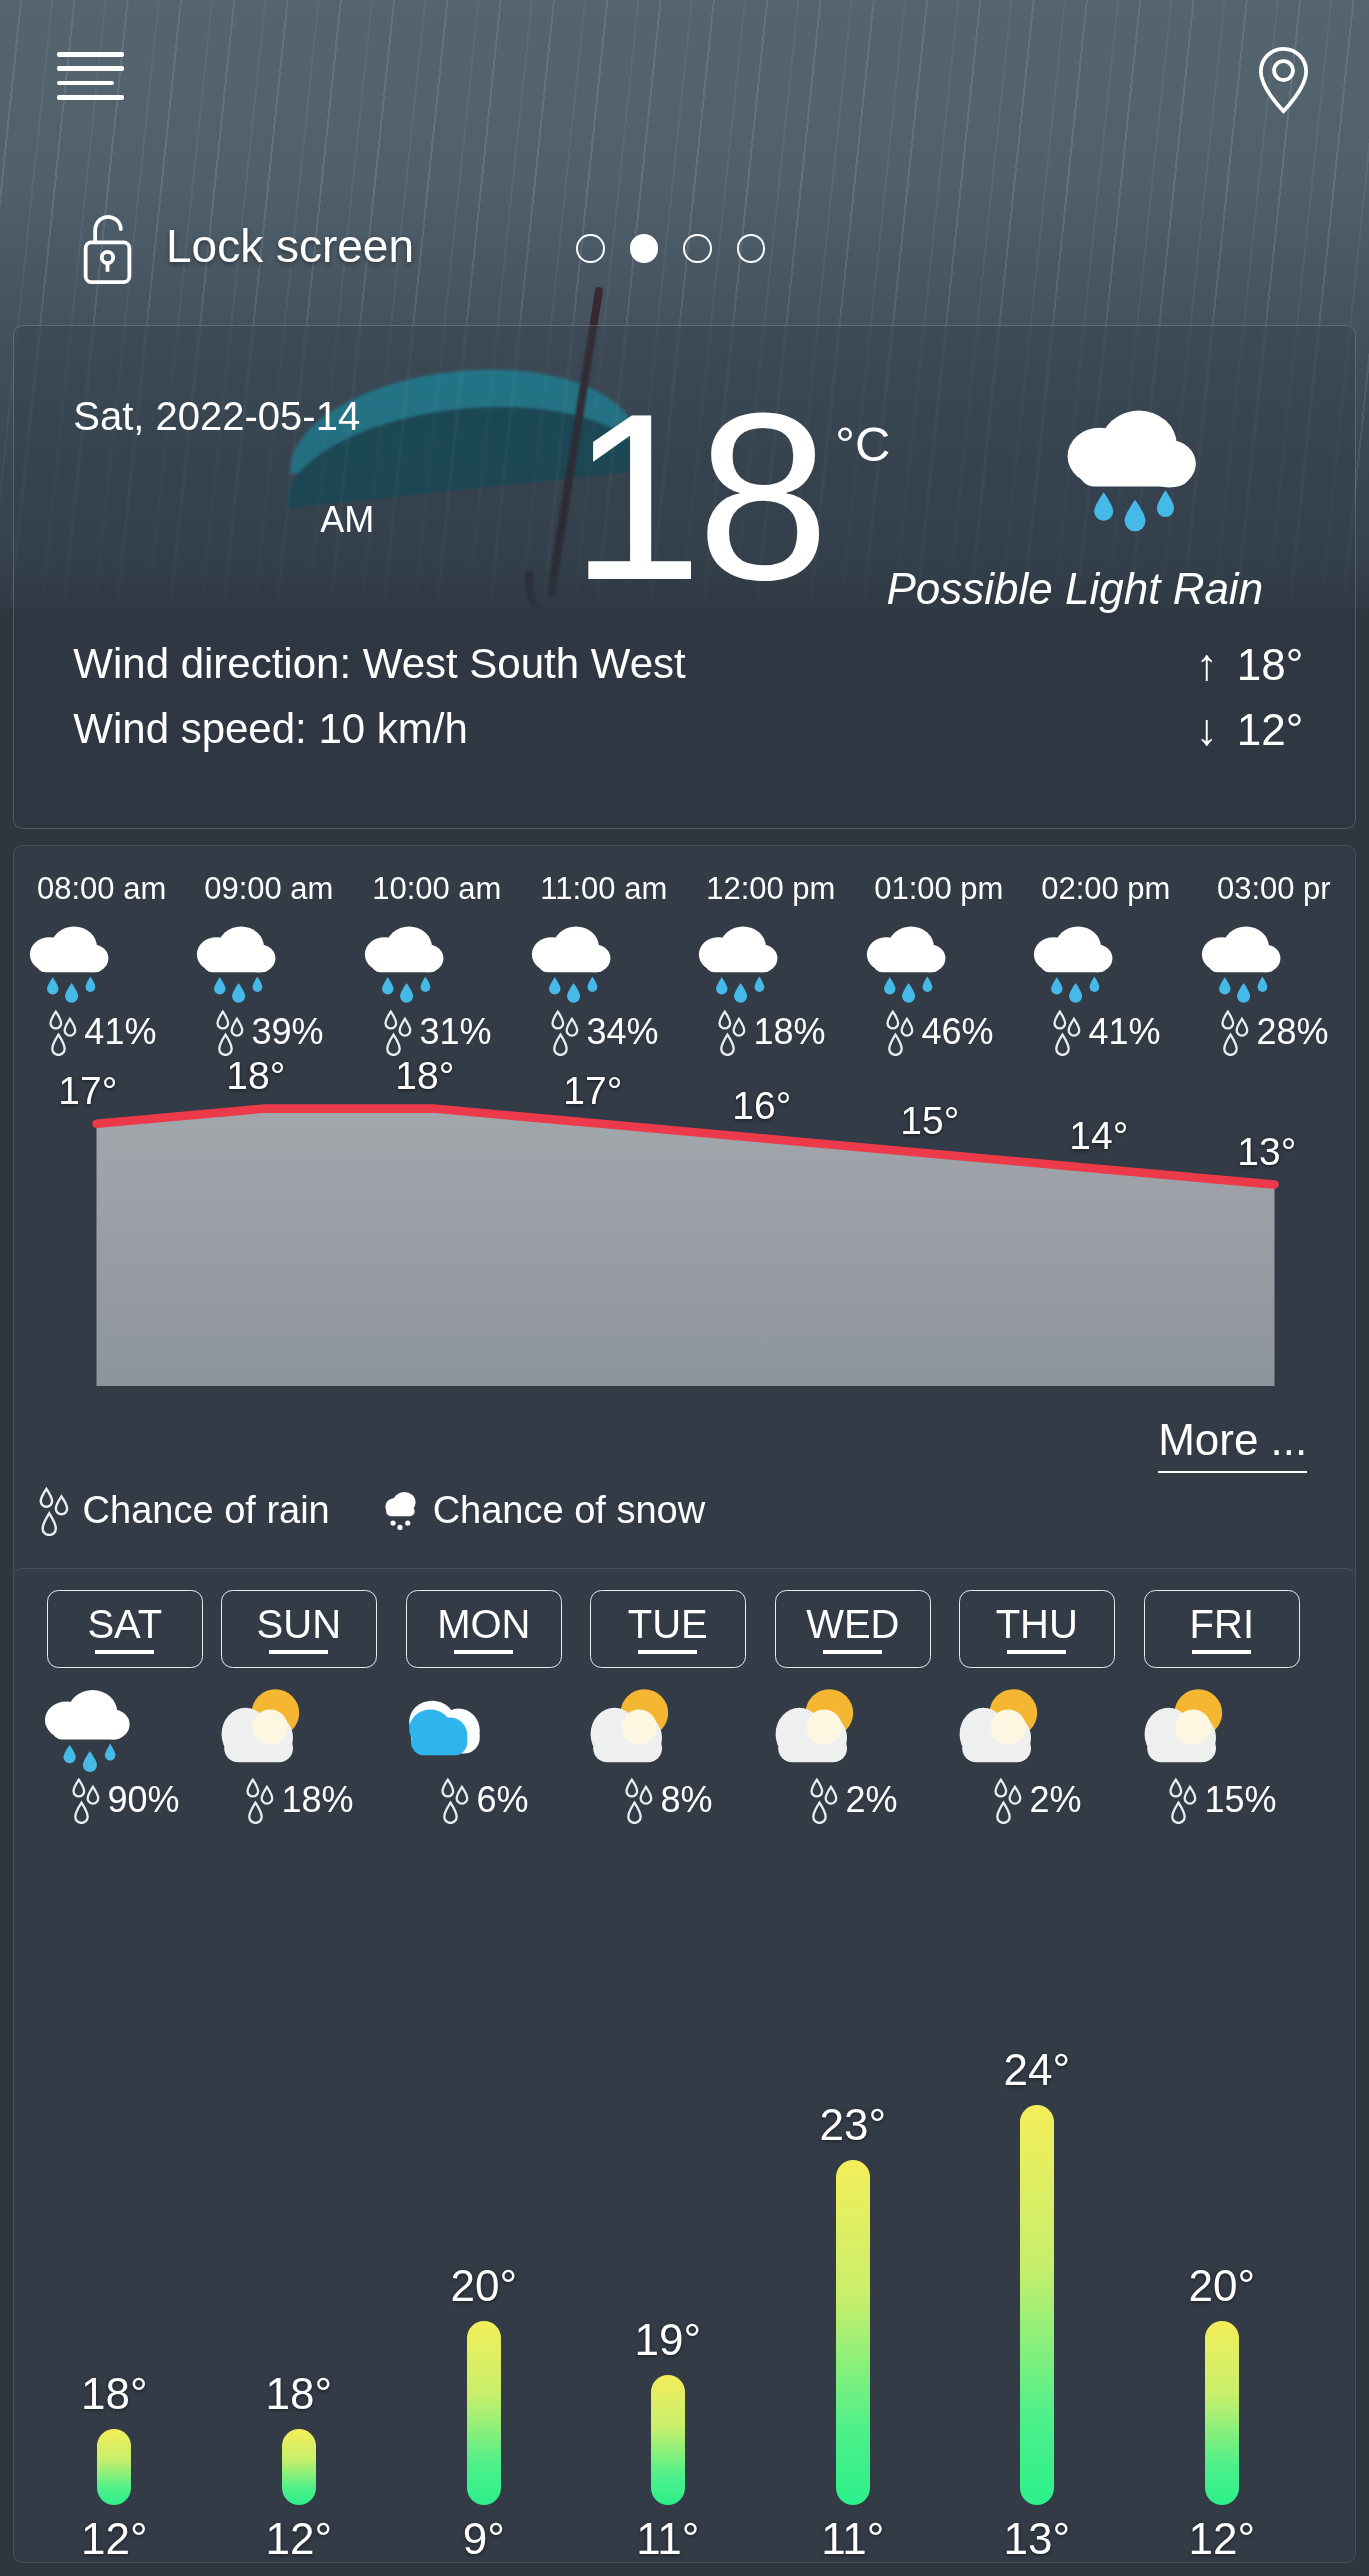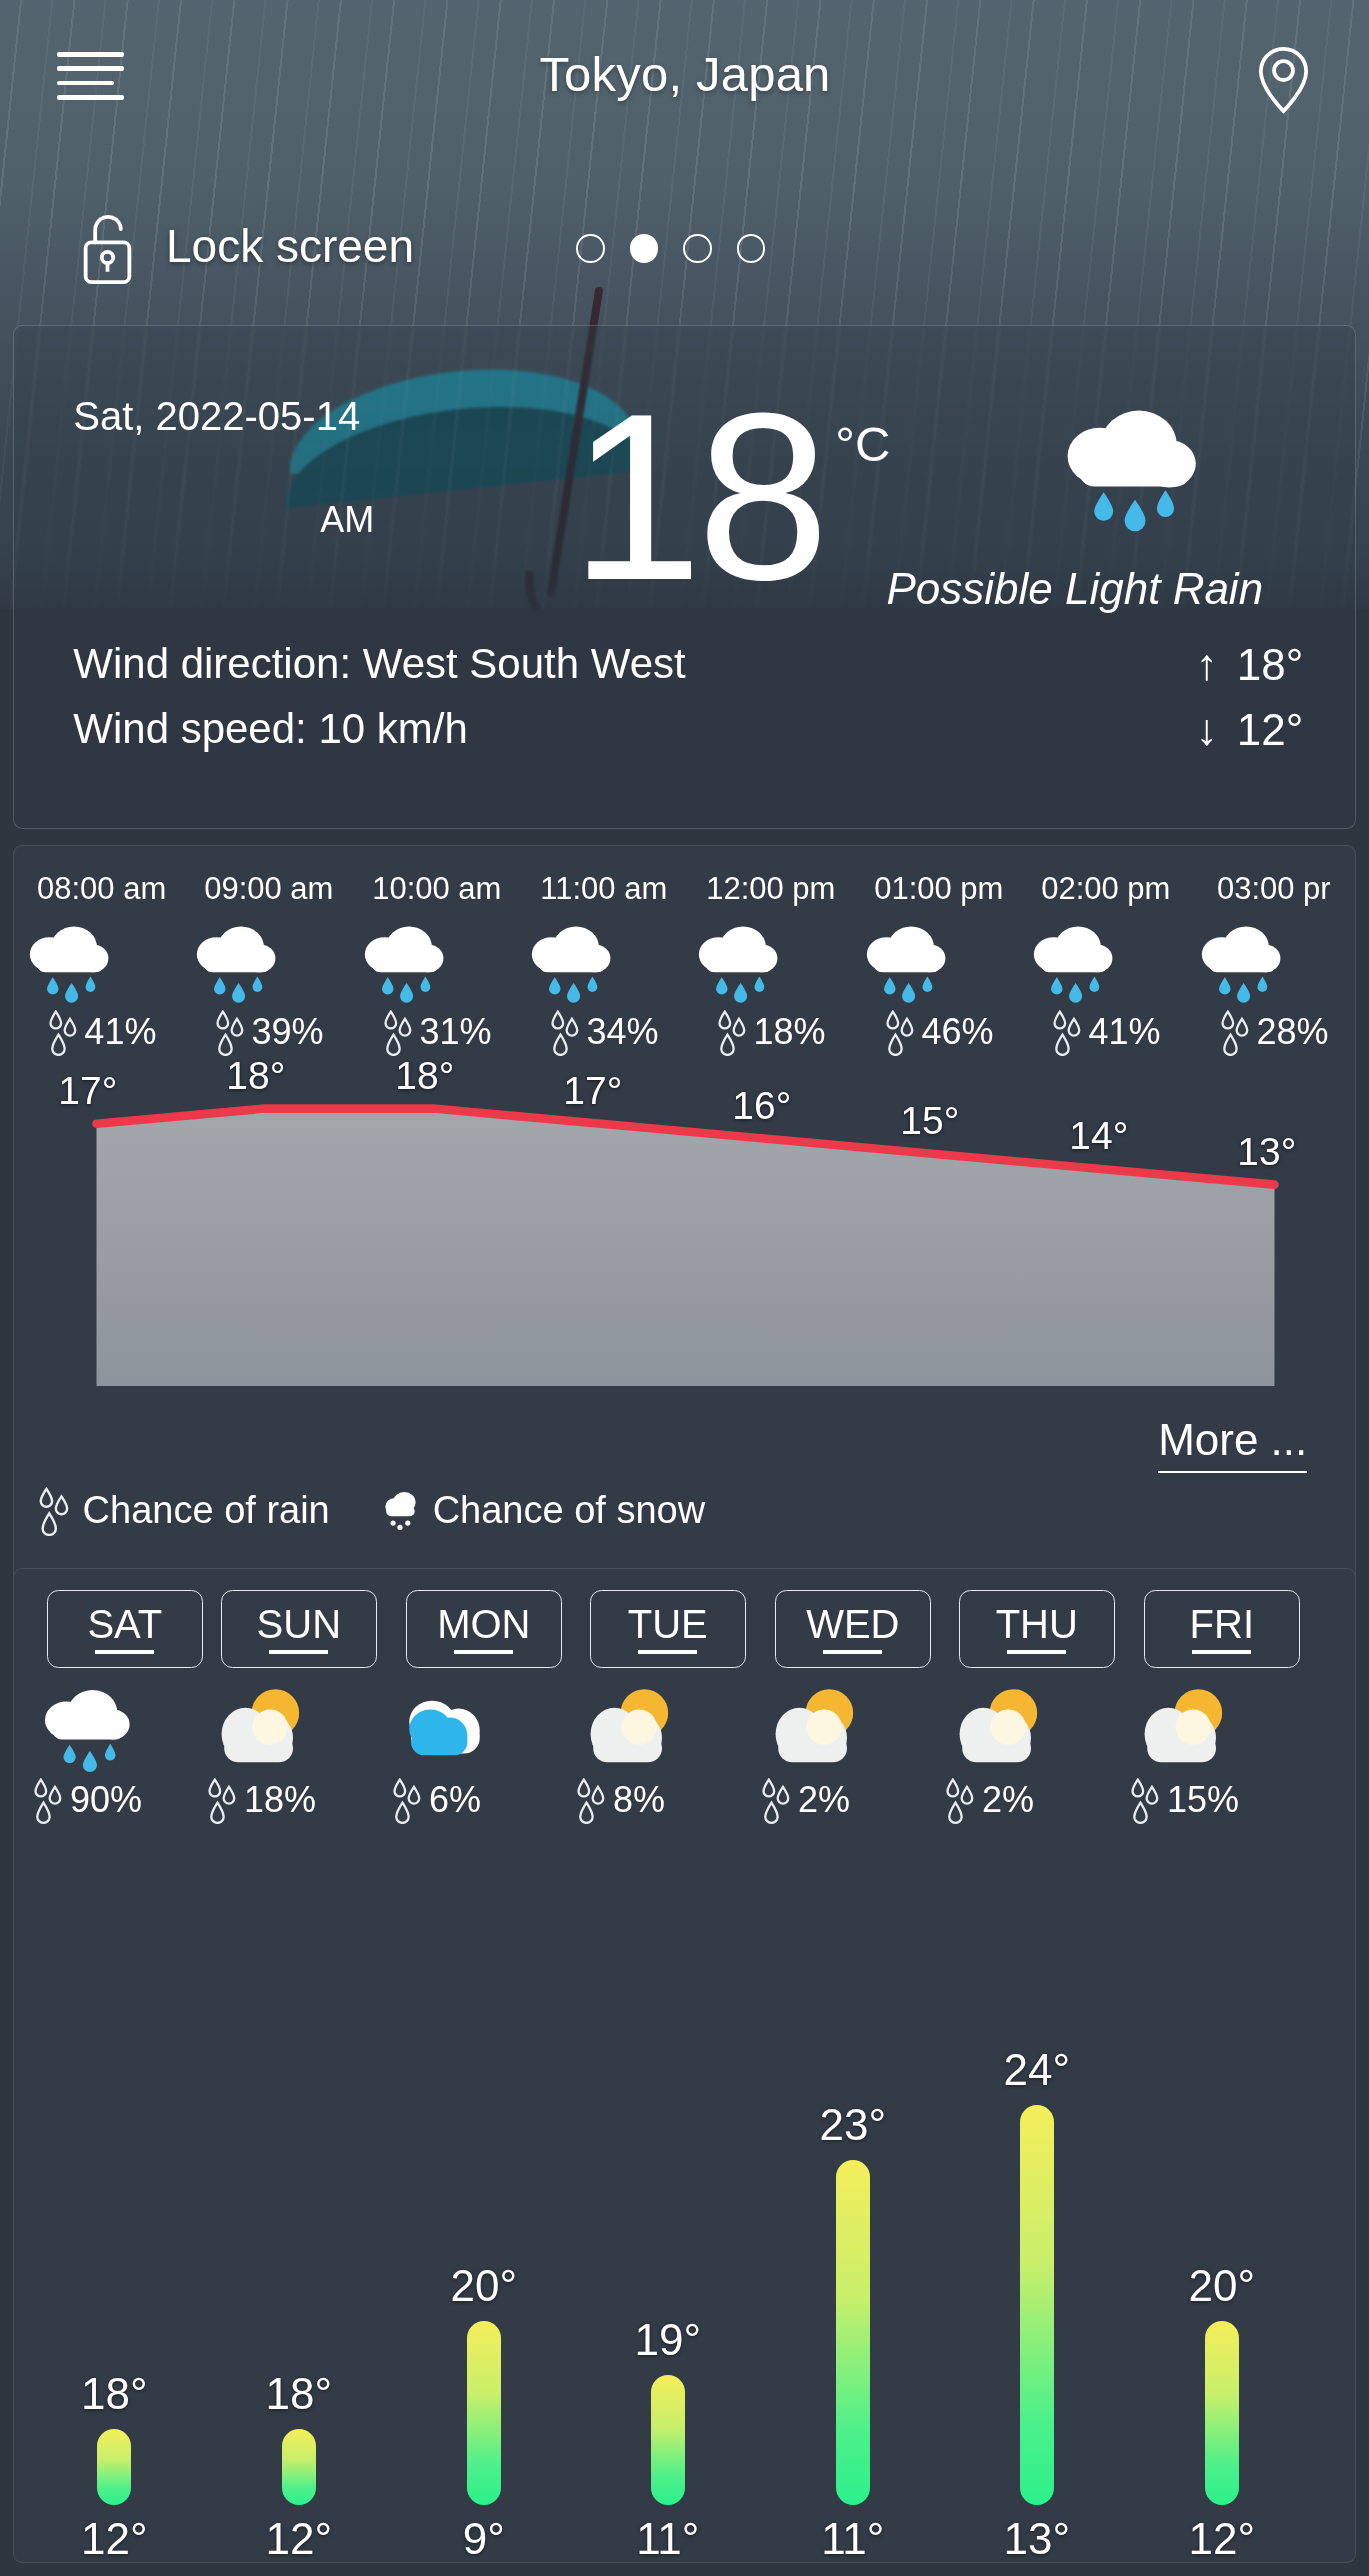--- a/index.html
+++ b/index.html
@@ -145,21 +145,21 @@
   }
   .day-col{ position:absolute; top:0; width:185px; text-align:center; }
   .day-btn{
     width:156px; height:78px; margin:21px auto 0; border:1.9px solid #e6eaee;
     border-radius:11.4px; display:flex; flex-direction:column; align-items:center;
     justify-content:center; cursor:pointer; position:relative;
   }
   .day-btn .lbl{ font-size:40px; line-height:40px; }
   .day-btn .bar-u{ width:59px; height:3.8px; background:#fff; margin-top:6.7px;}
   .day-icon{ height:91px; margin-top:15px; }
-  .day-pop{ font-size:36px; margin-top:1.9px; display:flex; align-items:center; justify-content:flex-start; gap:7.6px;}
+  .day-pop{ font-size:36px; margin-top:1.9px; display:flex; align-items:center; justify-content:center; gap:7.6px;}
 
   
   #bars{ position:absolute; left:0; top:310px; width:1343px; height:685px; }
   .bar-wrap{ position:absolute; bottom:0; width:185px; text-align:center; }
   .bar-hi{ font-size:44px; text-shadow:0 1px 3.8px rgba(0,0,0,.5); }
   .bar-rod{
     width:34px; margin:9.5px auto 0; border-radius:17px;
     background:linear-gradient(180deg,#f4ee5a 0%, #c8ef6b 40%, #4ef08a 78%, #2cf08a 100%);
   }
   .bar-lo{ font-size:44px; margin-top:9.5px; text-shadow:0 1px 3.8px rgba(0,0,0,.5); }
@@ -178,21 +178,20 @@
   <div class="vignette"></div>
 </div>
 
 <div id="topbar">
   <div class="hamburger">
     <span></span>
     <span></span>
     <span></span>
     <span></span>
   </div>
-  <div id="page-title">Tokyo, Japan</div>
   <div id="pin-icon">
     <svg viewBox="0 0 58 72" width="55" height="68">
       <path d="M29 3 C15.7 3 5 13.7 5 27 C5 45 29 69 29 69 C29 69 53 45 53 27 C53 13.7 42.3 3 29 3 Z" fill="none" stroke="#ffffff" stroke-width="4"></path>
       <circle cx="29" cy="26" r="10" fill="none" stroke="#ffffff" stroke-width="4"></circle>
     </svg>
   </div>
 </div>
 
 <div id="lockrow">
   <div id="lock-icon">

